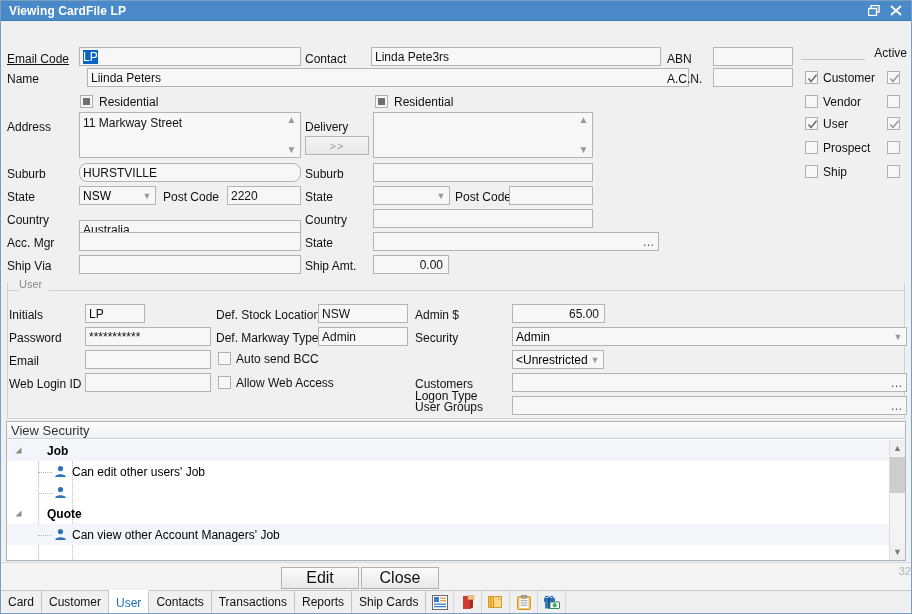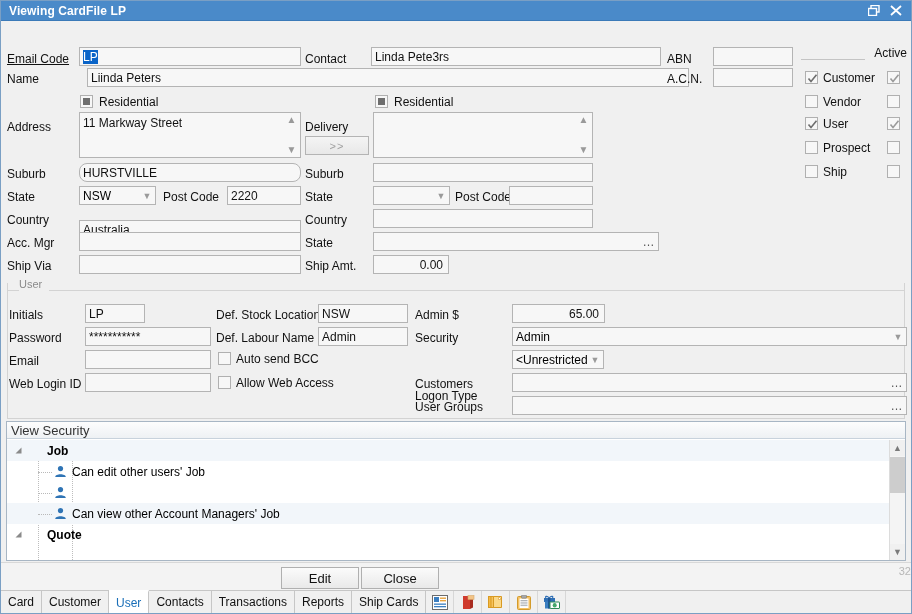--- a/index.html
+++ b/index.html
@@ -103,21 +103,21 @@
   .ts-arrow { height:16px; display:flex; align-items:center; justify-content:center;
               color:#7a7a7a; font-size:9px; background:#f0f0f0; }
   .ts-thumb { position:absolute; top:17px; left:0; right:0; height:36px; background:#cdcdcd; }
   .ts-arrow.bot { position:absolute; bottom:0; left:0; right:0; }
 
   
   .bottombar { position:absolute; left:0; right:0; top:561px; height:30px;
                background:#f3f3f3; border-top:1px solid #d8d8d8; }
   .btn { position:absolute; top:4px; height:22px; width:78px;
          background:linear-gradient(#fbfbfb,#e9e9e9); border:1px solid #b0b0b0;
-         font-size:13px; display:flex; align-items:center; justify-content:center;
+         font-size:16px; display:flex; align-items:center; justify-content:center;
          color:#111; cursor:pointer; }
   .counter { position:absolute; right:0px; top:2px; font-size:11px; color:#b7b7b7; }
 
   
   .tabstrip { position:absolute; left:0; right:0; bottom:0; height:23px;
               background:#f0f0f0; border-top:1px solid #c6c6c6;
               display:flex; align-items:stretch; }
   .tab { padding:0 7px; display:flex; align-items:center; font-size:12px; color:#111;
          border-right:1px solid #c6c6c6; background:#f0f0f0; cursor:pointer; }
   .tab.active { background:#fff; color:#1a6fb8; border-top:2px solid #fff; margin-top:-1px; }
@@ -280,21 +280,21 @@
 
   <div class="lbl" style="left:8px; top:353px;">Email</div>
   <div class="fld" style="left:84px; top:349px; width:126px;"></div>
 
   <div class="lbl" style="left:8px; top:376px;">Web Login ID</div>
   <div class="fld" style="left:84px; top:372px; width:126px;"></div>
 
   <div class="lbl" style="left:215px; top:307px;">Def. Stock Location</div>
   <div class="fld" style="left:317px; top:303px; width:90px;">NSW</div>
 
-  <div class="lbl" style="left:215px; top:330px;">Def. Labour Name</div>
+  <div class="lbl" style="left:215px; top:330px;">Def. Markway Type</div>
   <div class="fld" style="left:317px; top:326px; width:90px;">Admin</div>
 
   <div class="cb" style="left:217px; top:351px;"></div>
   <div class="cbrow-label" style="left:235px; top:351px;">Auto send BCC</div>
 
   <div class="cb" style="left:217px; top:375px;"></div>
   <div class="cbrow-label" style="left:235px; top:375px;">Allow Web Access</div>
 
   <div class="lbl" style="left:414px; top:307px;">Admin $</div>
   <div class="fld num" style="left:511px; top:303px; width:93px;">65.00</div>
@@ -357,41 +357,41 @@
         <span style="width:31px;"></span>
           <span class="t-dotline"></span>
         <span class="usericon">
           <svg width="13" height="13" viewBox="0 0 13 13">
               <circle cx="6.5" cy="3.6" r="2.6" fill="#2f74b5"></circle>
               <path d="M1.2 12 C1.2 8.2 11.8 8.2 11.8 12 Z" fill="#2f74b5"></path>
             </svg>
         </span>
       </div>
 
+      <div class="trow group">
+        <span class="tw-expander">
+          <svg width="9" height="9" viewBox="0 0 9 9">
+              <path d="M7.5 1.5 L7.5 7.5 L1.5 7.5 Z" fill="#8a8a8a"></path>
+            </svg>
+        </span>
+        <span style="width:18px;"></span>
+        <span>Quote</span>
+      </div>
+
       <div class="trow alt">
         <span style="width:31px;"></span>
           <span class="t-dotline"></span>
         <span class="usericon">
           <svg width="13" height="13" viewBox="0 0 13 13">
               <circle cx="6.5" cy="3.6" r="2.6" fill="#2f74b5"></circle>
               <path d="M1.2 12 C1.2 8.2 11.8 8.2 11.8 12 Z" fill="#2f74b5"></path>
             </svg>
         </span>
         <span>Can view other Account Managers' Job</span>
       </div>
-
-      <div class="trow group">
-        <span class="tw-expander">
-          <svg width="9" height="9" viewBox="0 0 9 9">
-              <path d="M7.5 1.5 L7.5 7.5 L1.5 7.5 Z" fill="#8a8a8a"></path>
-            </svg>
-        </span>
-        <span style="width:18px;"></span>
-        <span>Quote</span>
-      </div>
     </div>
 
     <div class="tree-scroll">
       <div class="ts-arrow">▲</div>
       <div class="ts-thumb"></div>
       <div class="ts-arrow bot">▼</div>
     </div>
   </div>
 
   <div class="bottombar">

